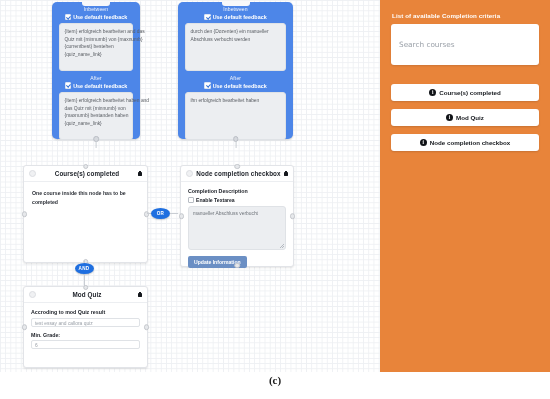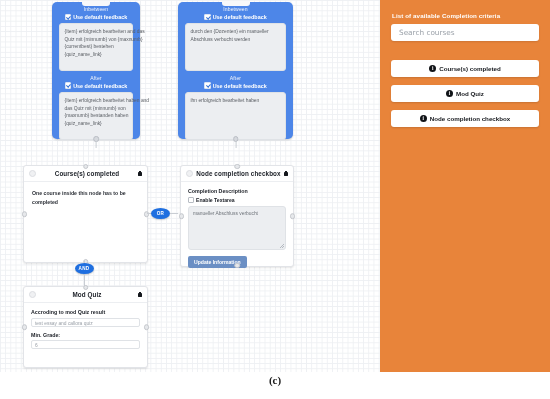--- a/index.html
+++ b/index.html
@@ -140,21 +140,21 @@
   .sidebar{
     position:absolute;left:380px;top:0;width:170px;height:372px;
     background:#e8843a;
   }
   .sb-title{
     color:#ffffff;font-size:6.2px;font-weight:bold;margin:12px 0 5px 12px;
     letter-spacing:.1px;
   }
   .sb-search{
     margin:0 11px;height:17px;background:#ffffff;border-radius:3px;
-    display:flex;align-items:center;padding:0 8px;
+    display:flex;align-items:center;padding:12px 8px;
     color:#9aa0a8;font-size:7.3px;
     font-family:"DejaVu Sans", sans-serif;
     box-shadow:0 1px 2px rgba(0,0,0,.12);
   }
   .sb-item{
     margin:0 11px 8px 11px;height:17px;background:#ffffff;border-radius:3px;
     display:flex;align-items:center;justify-content:center;gap:3px;
     box-shadow:0 1px 2px rgba(0,0,0,.14);
   }
   .sb-items-wrap{margin-top:19px;}

